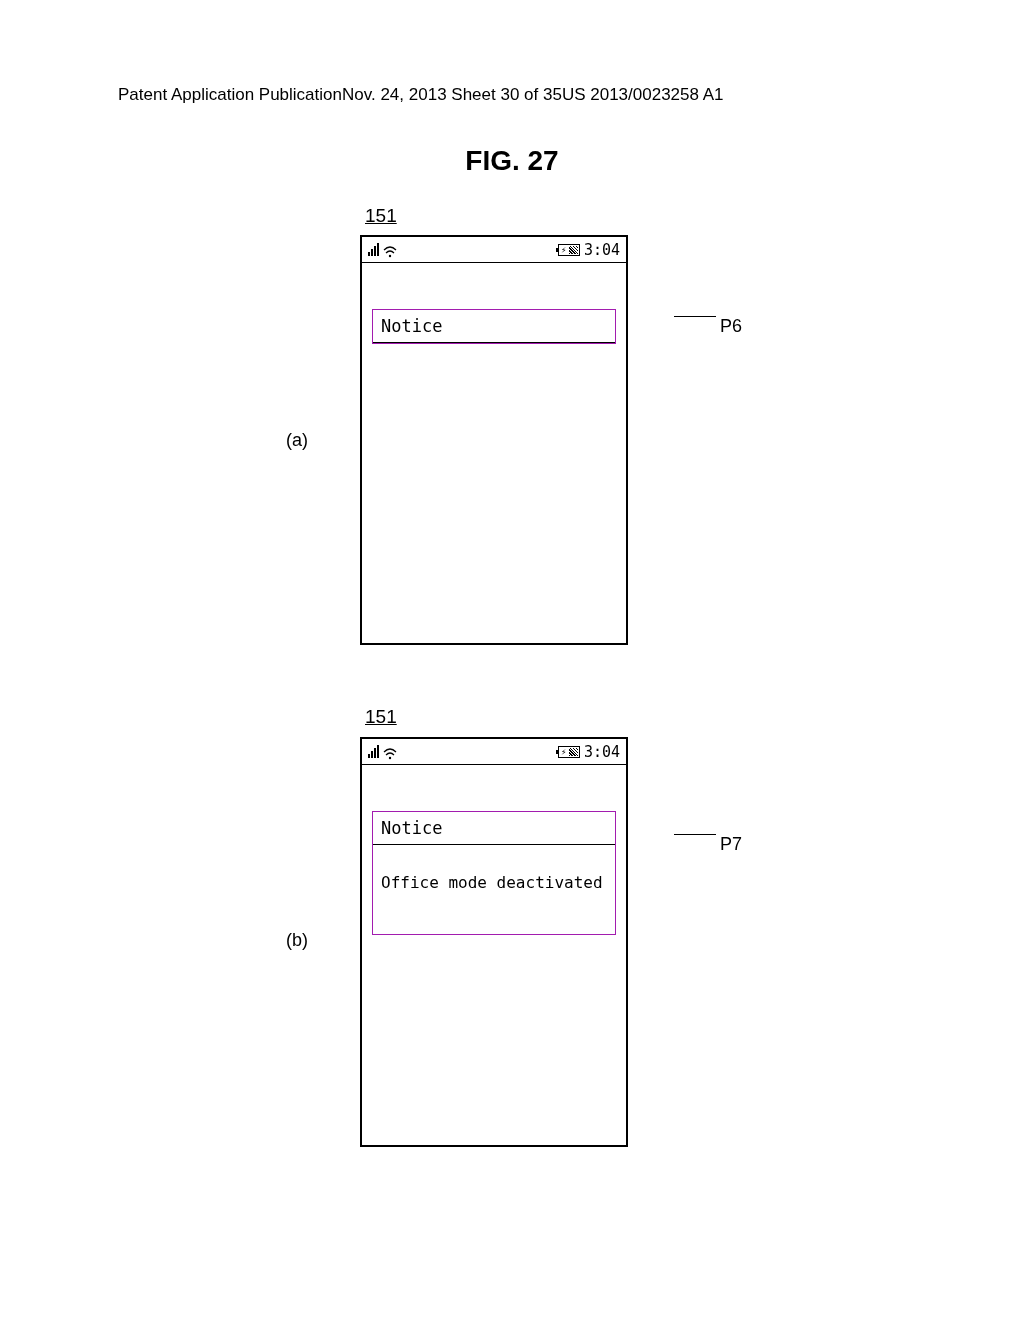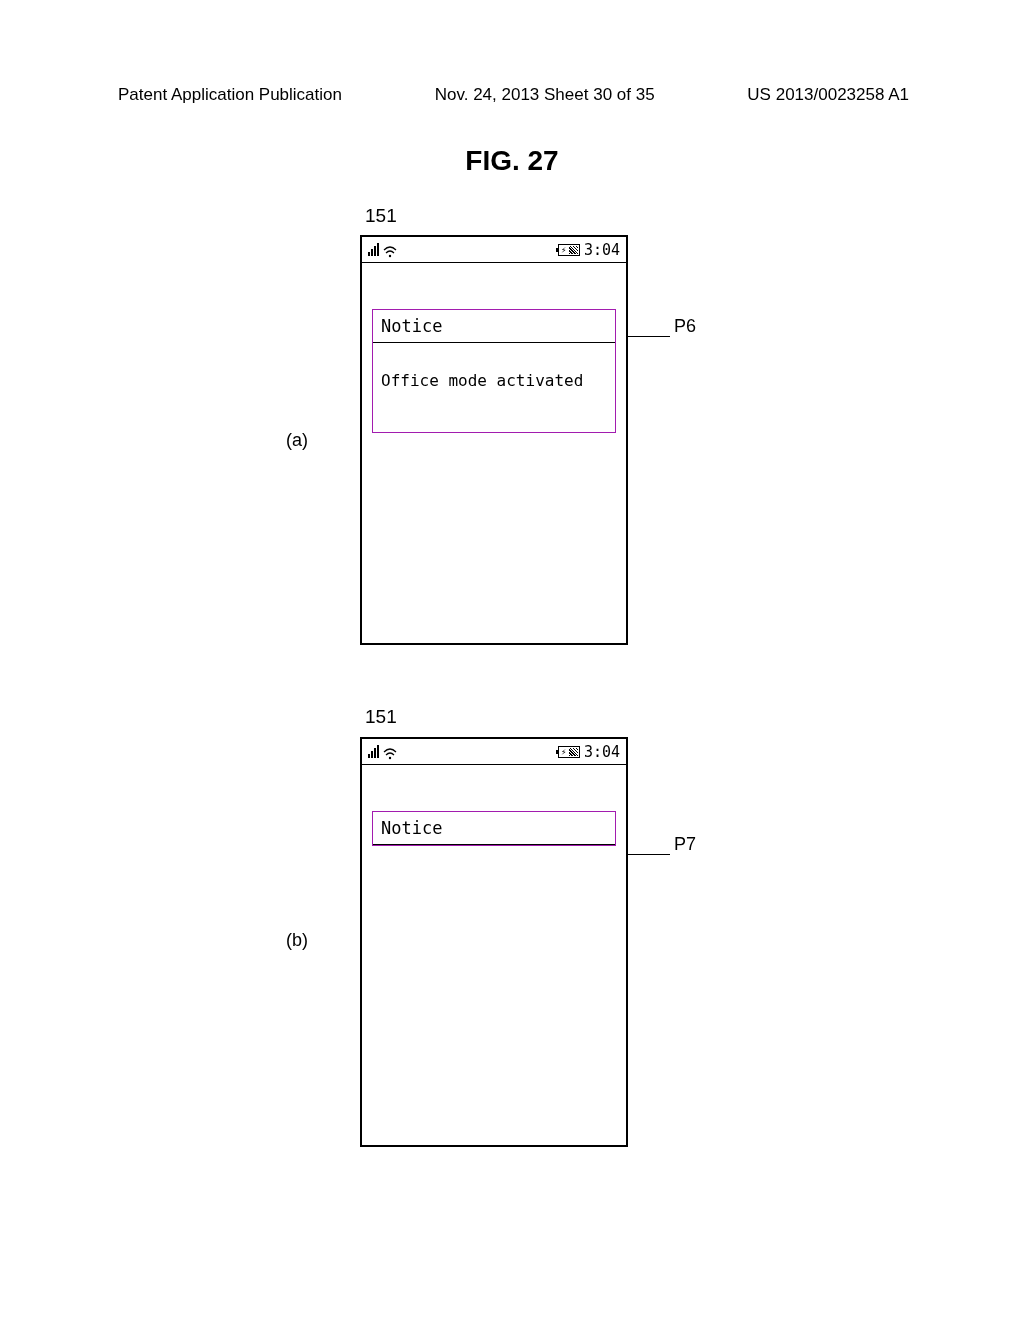--- a/index.html
+++ b/index.html
@@ -13,35 +13,35 @@
       width: 1024px;
       height: 1320px;
       position: relative;
     }
     .page-header {
       position: absolute;
       top: 85px;
       left: 0;
       right: 0;
       display: flex;
-      justify-content: space-between;
       padding: 0 115px 0 118px;
       font-size: 17px;
     }
     .figure-title {
       position: absolute;
       top: 145px;
       left: 50%;
       transform: translateX(-50%);
       font-weight: bold;
       font-size: 28px;
     }
     .diagram-label-151 {
       position: absolute;
       font-size: 19px;
+      text-decoration: underline;
     }
     .diagram-label-151.a {
       top: 205px;
       left: 365px;
     }
     .diagram-label-151.b {
       top: 706px;
       left: 365px;
     }
     .phone-frame {
@@ -157,22 +157,23 @@
       top: 430px;
       left: 286px;
     }
     .subfig-label.b {
       top: 930px;
       left: 286px;
     }
     .callout {
       position: absolute;
       display: flex;
-      align-items: flex-end;
+      align-items: flex-start;
       font-size: 18px;
+      padding-left: 46px;
     }
     .callout.p6 {
       top: 316px;
       left: 628px;
     }
     .callout.p7 {
       top: 818px;
       left: 628px;
       margin-top: 16px;
     }
@@ -217,21 +218,20 @@
     <div class="status-right">
       <span class="battery-icon">
         <span class="battery-lightning">⚡</span>
         <span class="battery-fill"></span>
       </span>
       <span>3:04</span>
     </div>
   </div>
   <div class="notice-box">
     <div class="notice-header">Notice</div>
-    <div class="notice-body">Office mode activated</div>
   </div>
 </div>
 
 <div class="callout p6">
   <div class="callout-line"></div>
   <span>P6</span>
 </div>
 
 <div class="diagram-label-151 b">151</div>
 <div class="subfig-label b">(b)</div>
@@ -256,19 +256,20 @@
     <div class="status-right">
       <span class="battery-icon">
         <span class="battery-lightning">⚡</span>
         <span class="battery-fill"></span>
       </span>
       <span>3:04</span>
     </div>
   </div>
   <div class="notice-box">
     <div class="notice-header">Notice</div>
+    <div class="notice-body">Office mode deactivated</div>
   </div>
 </div>
 
 <div class="callout p7">
   <div class="callout-line"></div>
   <span>P7</span>
 </div>
 
 </body></html>

